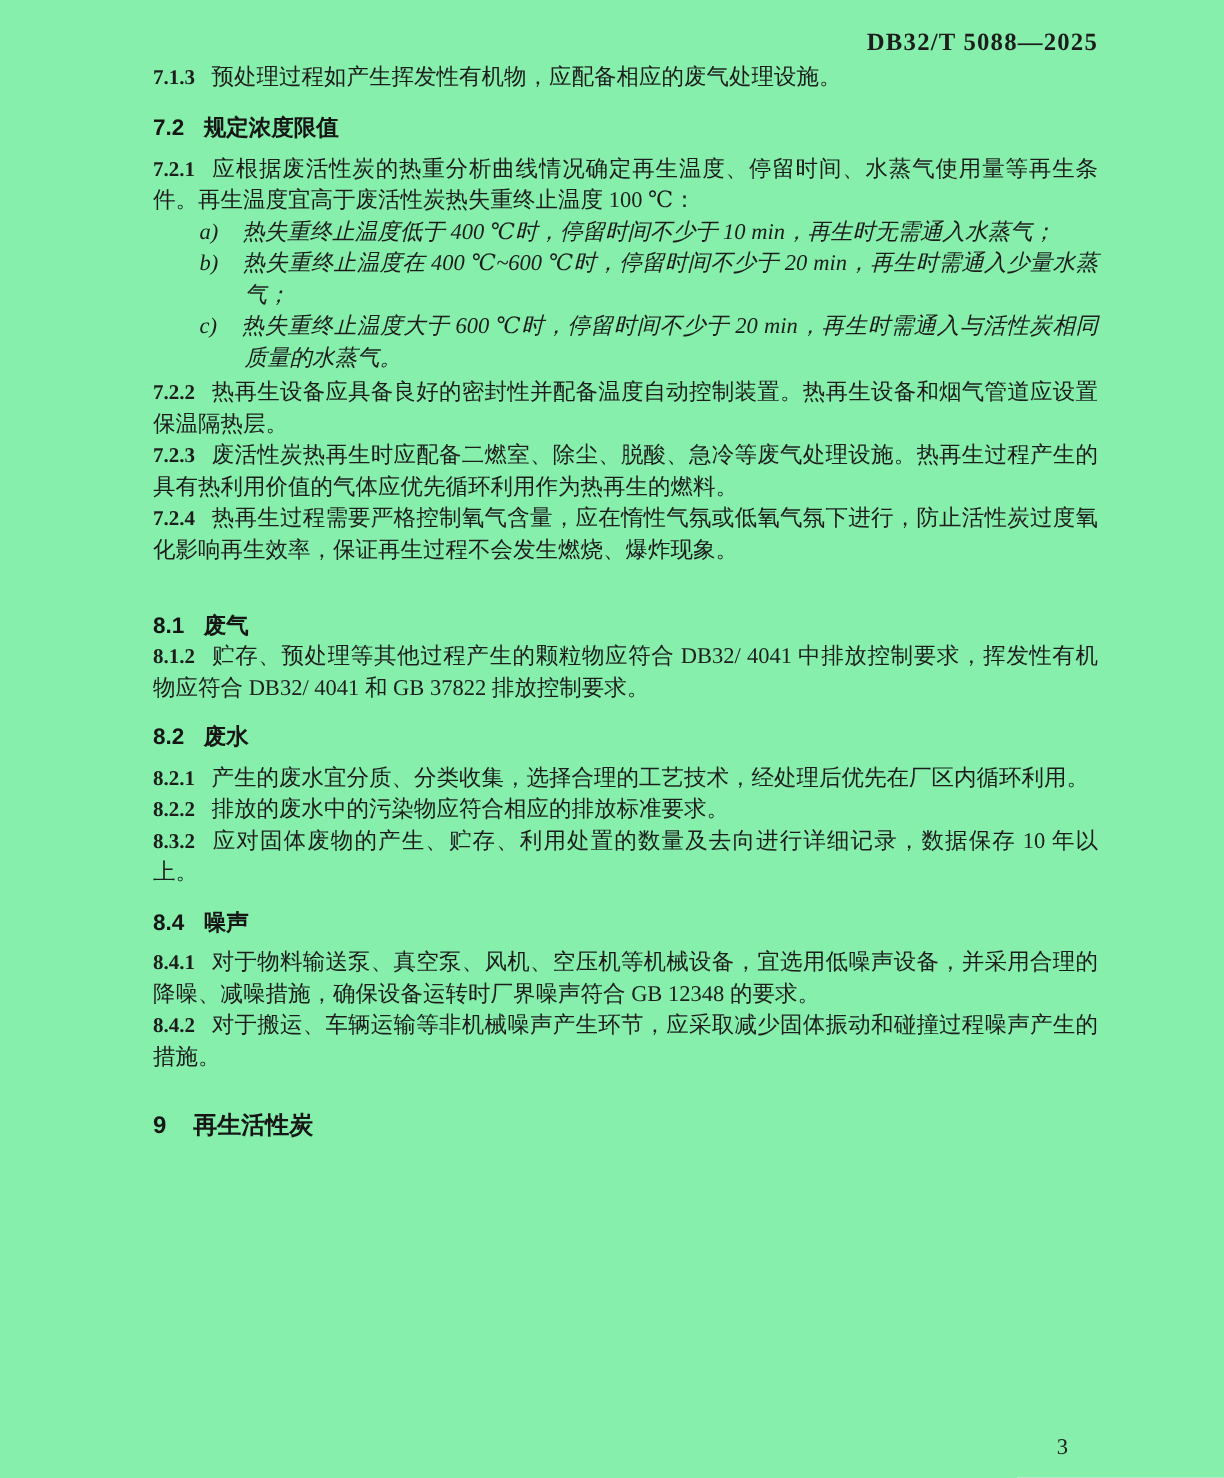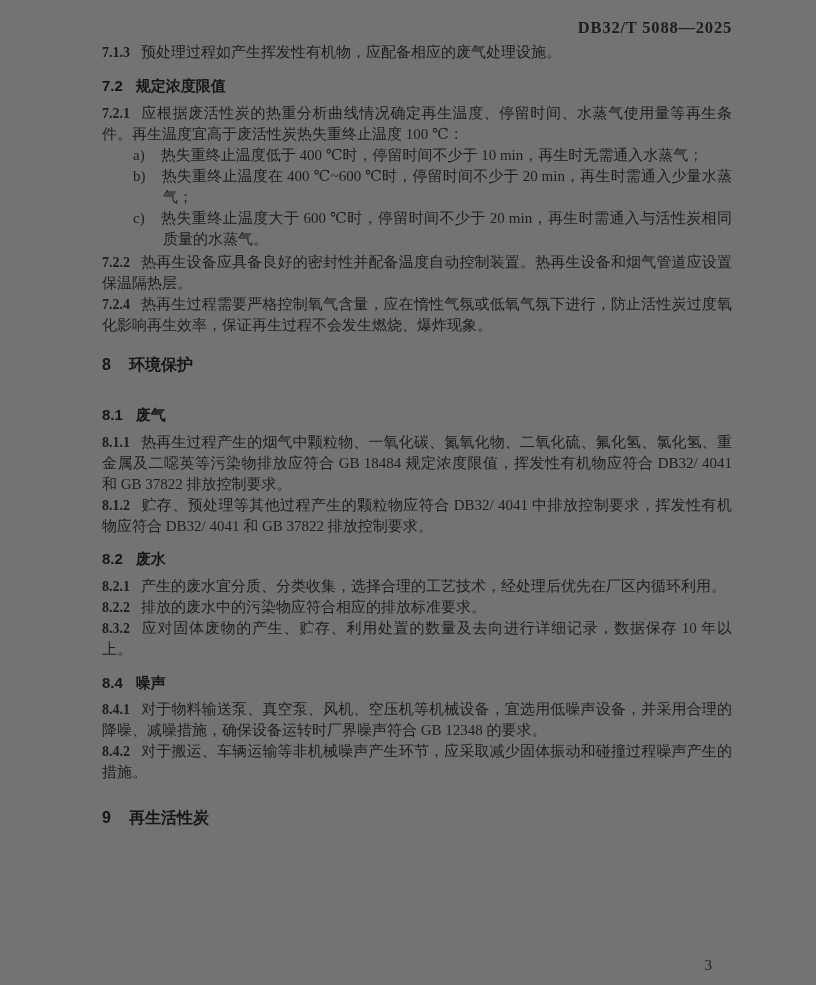--- a/index.html
+++ b/index.html
@@ -1,20 +1,20 @@
 <!DOCTYPE html>
 <html lang="zh"><head>
 <meta charset="utf-8">
 <style>
   html,body{margin:0;padding:0;background:#e8e8e8;}
   .page{
     position:relative;
     width:816px;height:985px;
     margin:0 auto;
-    background:#737373;
+    background:#86efac;
     font-family:"Liberation Serif","DejaVu Serif",serif;
     color:#1d1d1d;
     overflow:hidden;
   }
   .doc-number{
     position:absolute;top:18px;right:84px;
     font-family:"Liberation Serif","DejaVu Serif",serif;
     font-weight:bold;font-size:16.5px;letter-spacing:0.8px;
   }
   .content{
@@ -34,21 +34,21 @@
   }
   .h-chapter .num{margin-right:18px;}
   .h-section{
     margin:0;font-family:"Liberation Sans","DejaVu Sans",sans-serif;
     font-weight:bold;font-size:15px;line-height:21px;color:#161616;
   }
   .h-section .num{margin-right:13px;text-align:right;}
   .list-item{
     margin:0;text-align:justify;
     font-size:15px;line-height:21px;
-    padding-left:61px;text-indent:-30px;
+    padding-left:61px;text-indent:-30px;font-style:italic;
   }
   .list-item .lnum{margin-right:16px;}
   .page-number{
     position:absolute;top:957px;right:104px;
     font-size:15px;font-family:"Liberation Serif","DejaVu Serif",serif;
   }
   
   .mt2{margin-top:2px;}  .mt6{margin-top:6px;}
   .mt7{margin-top:7px;}  .mt11{margin-top:11px;} .mt12{margin-top:12px;}
   .mt16{margin-top:16px;} .mt17{margin-top:29px;} .mt18{margin-top:18px;}
@@ -82,34 +82,31 @@
       <span class="lnum">b)</span><span>热失重终止温度在 400 ℃~600 ℃时，停留时间不少于 20 min，再生时需通入少量水蒸气；</span>
     </p>
     <p class="list-item">
       <span class="lnum">c)</span><span>热失重终止温度大于 600 ℃时，停留时间不少于 20 min，再生时需通入与活性炭相同质量的水蒸气。</span>
     </p>
 
     <p class="para mt2">
       <span class="num">7.2.2</span><span>热再生设备应具备良好的密封性并配备温度自动控制装置。热再生设备和烟气管道应设置保温隔热层。</span>
     </p>
     <p class="para">
+      <span class="num">7.2.3</span><span>废活性炭热再生时应配备二燃室、除尘、脱酸、急冷等废气处理设施。热再生过程产生的具有热利用价值的气体应优先循环利用作为热再生的燃料。</span>
+    </p>
+    <p class="para">
       <span class="num">7.2.4</span><span>热再生过程需要严格控制氧气含量，应在惰性气氛或低氧气氛下进行，防止活性炭过度氧化影响再生效率，保证再生过程不会发生燃烧、爆炸现象。</span>
     </p>
 
-    <p class="h-chapter mt18">
-      <span class="num">8</span><span>环境保护</span>
-    </p>
 
     <p class="h-section mt17">
       <span class="num">8.1</span><span>废气</span>
     </p>
 
-    <p class="para mt7">
-      <span class="num">8.1.1</span><span>热再生过程产生的烟气中颗粒物、一氧化碳、氮氧化物、二氧化硫、氟化氢、氯化氢、重金属及二噁英等污染物排放应符合 GB 18484 规定浓度限值，挥发性有机物应符合 DB32/ 4041 和 GB 37822 排放控制要求。</span>
-    </p>
     <p class="para">
       <span class="num">8.1.2</span><span>贮存、预处理等其他过程产生的颗粒物应符合 DB32/ 4041 中排放控制要求，挥发性有机物应符合 DB32/ 4041 和 GB 37822 排放控制要求。</span>
     </p>
 
     <p class="h-section mt11">
       <span class="num">8.2</span><span>废水</span>
     </p>
 
     <p class="para mt7">
       <span class="num">8.2.1</span><span>产生的废水宜分质、分类收集，选择合理的工艺技术，经处理后优先在厂区内循环利用。</span>

